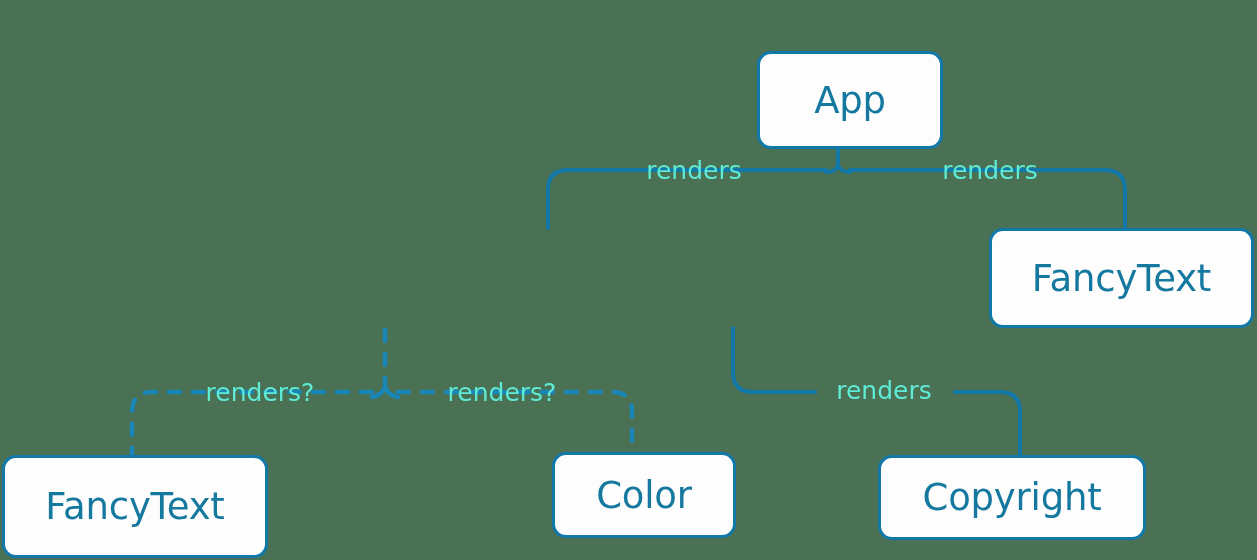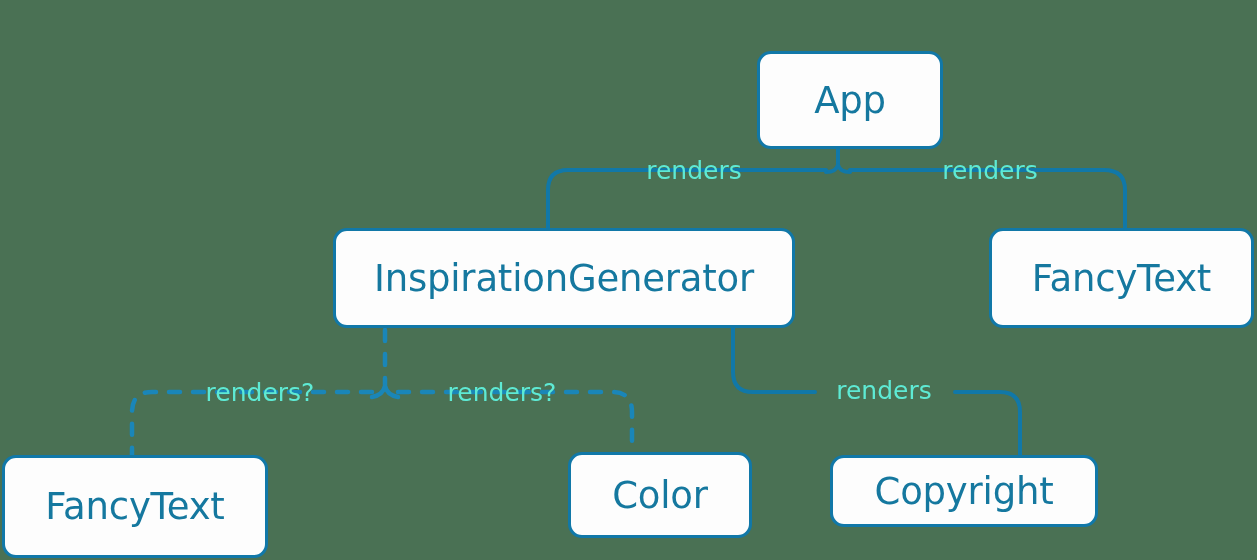--- a/index.html
+++ b/index.html
@@ -47,22 +47,22 @@
     z-index: 4;
     white-space: nowrap;
     transform: translate(-50%, -50%);
     letter-spacing: 0px;
   }
   
   #node-app          { left: 757px;  top: 3px;   width: 186px; height: 98px;  font-size: 37px; margin-top: 48px; }
   #node-inspgen      { left: 333px;  top: 228px; width: 462px; height: 100px; font-size: 37px; }
   #node-fancytext-r  { left: 989px;  top: 228px; width: 265px; height: 100px; font-size: 37px; }
   #node-fancytext-b  { left: 2px;    top: 455px; width: 266px; height: 103px; font-size: 37px; }
-  #node-color        { left: 568px;  top: 452px; width: 184px; height: 86px; font-size: 37px; }
-  #node-copyright    { left: 830px;  top: 455px; width: 268px; height: 72px; font-size: 37px; }
+  #node-color        { left: 552px;  top: 452px; width: 184px; height: 86px; font-size: 37px; }
+  #node-copyright    { left: 878px;  top: 455px; width: 268px; height: 85px; font-size: 37px; }
   
   #label-app-left    { left: 694px;  top: 170px; }
   #label-app-right   { left: 990px;  top: 170px; }
   #label-ig-left     { left: 260px;  top: 392px; }
   #label-ig-mid      { left: 502px;  top: 392px; }
   #label-ig-right    { left: 884px;  top: 390px; }
 </style>
 </head>
 <body>
 
@@ -90,21 +90,20 @@
       <path d="M 372 397 Q 383 395 385 386 Q 387 395 398 397" stroke-dasharray="none"></path>
 
       <path d="M 372 392 L 330 392 L 152 392 Q 132 392 132 412 L 132 455"></path>
 
       <path d="M 398 392 L 440 392 L 612 392 Q 632 392 632 412 L 632 452"></path>
     </g>
   </svg>
 
   <div class="node" id="node-app">App</div>
 
-  <div class="node" id="node-inspgen">InspirationGenerator</div>
 
   <div class="node" id="node-fancytext-r">FancyText</div>
 
   <div class="node" id="node-fancytext-b">FancyText</div>
 
   <div class="node" id="node-color">Color</div>
 
   <div class="node" id="node-copyright">Copyright</div>
 
   <div class="edge-label" id="label-app-left">renders</div>

